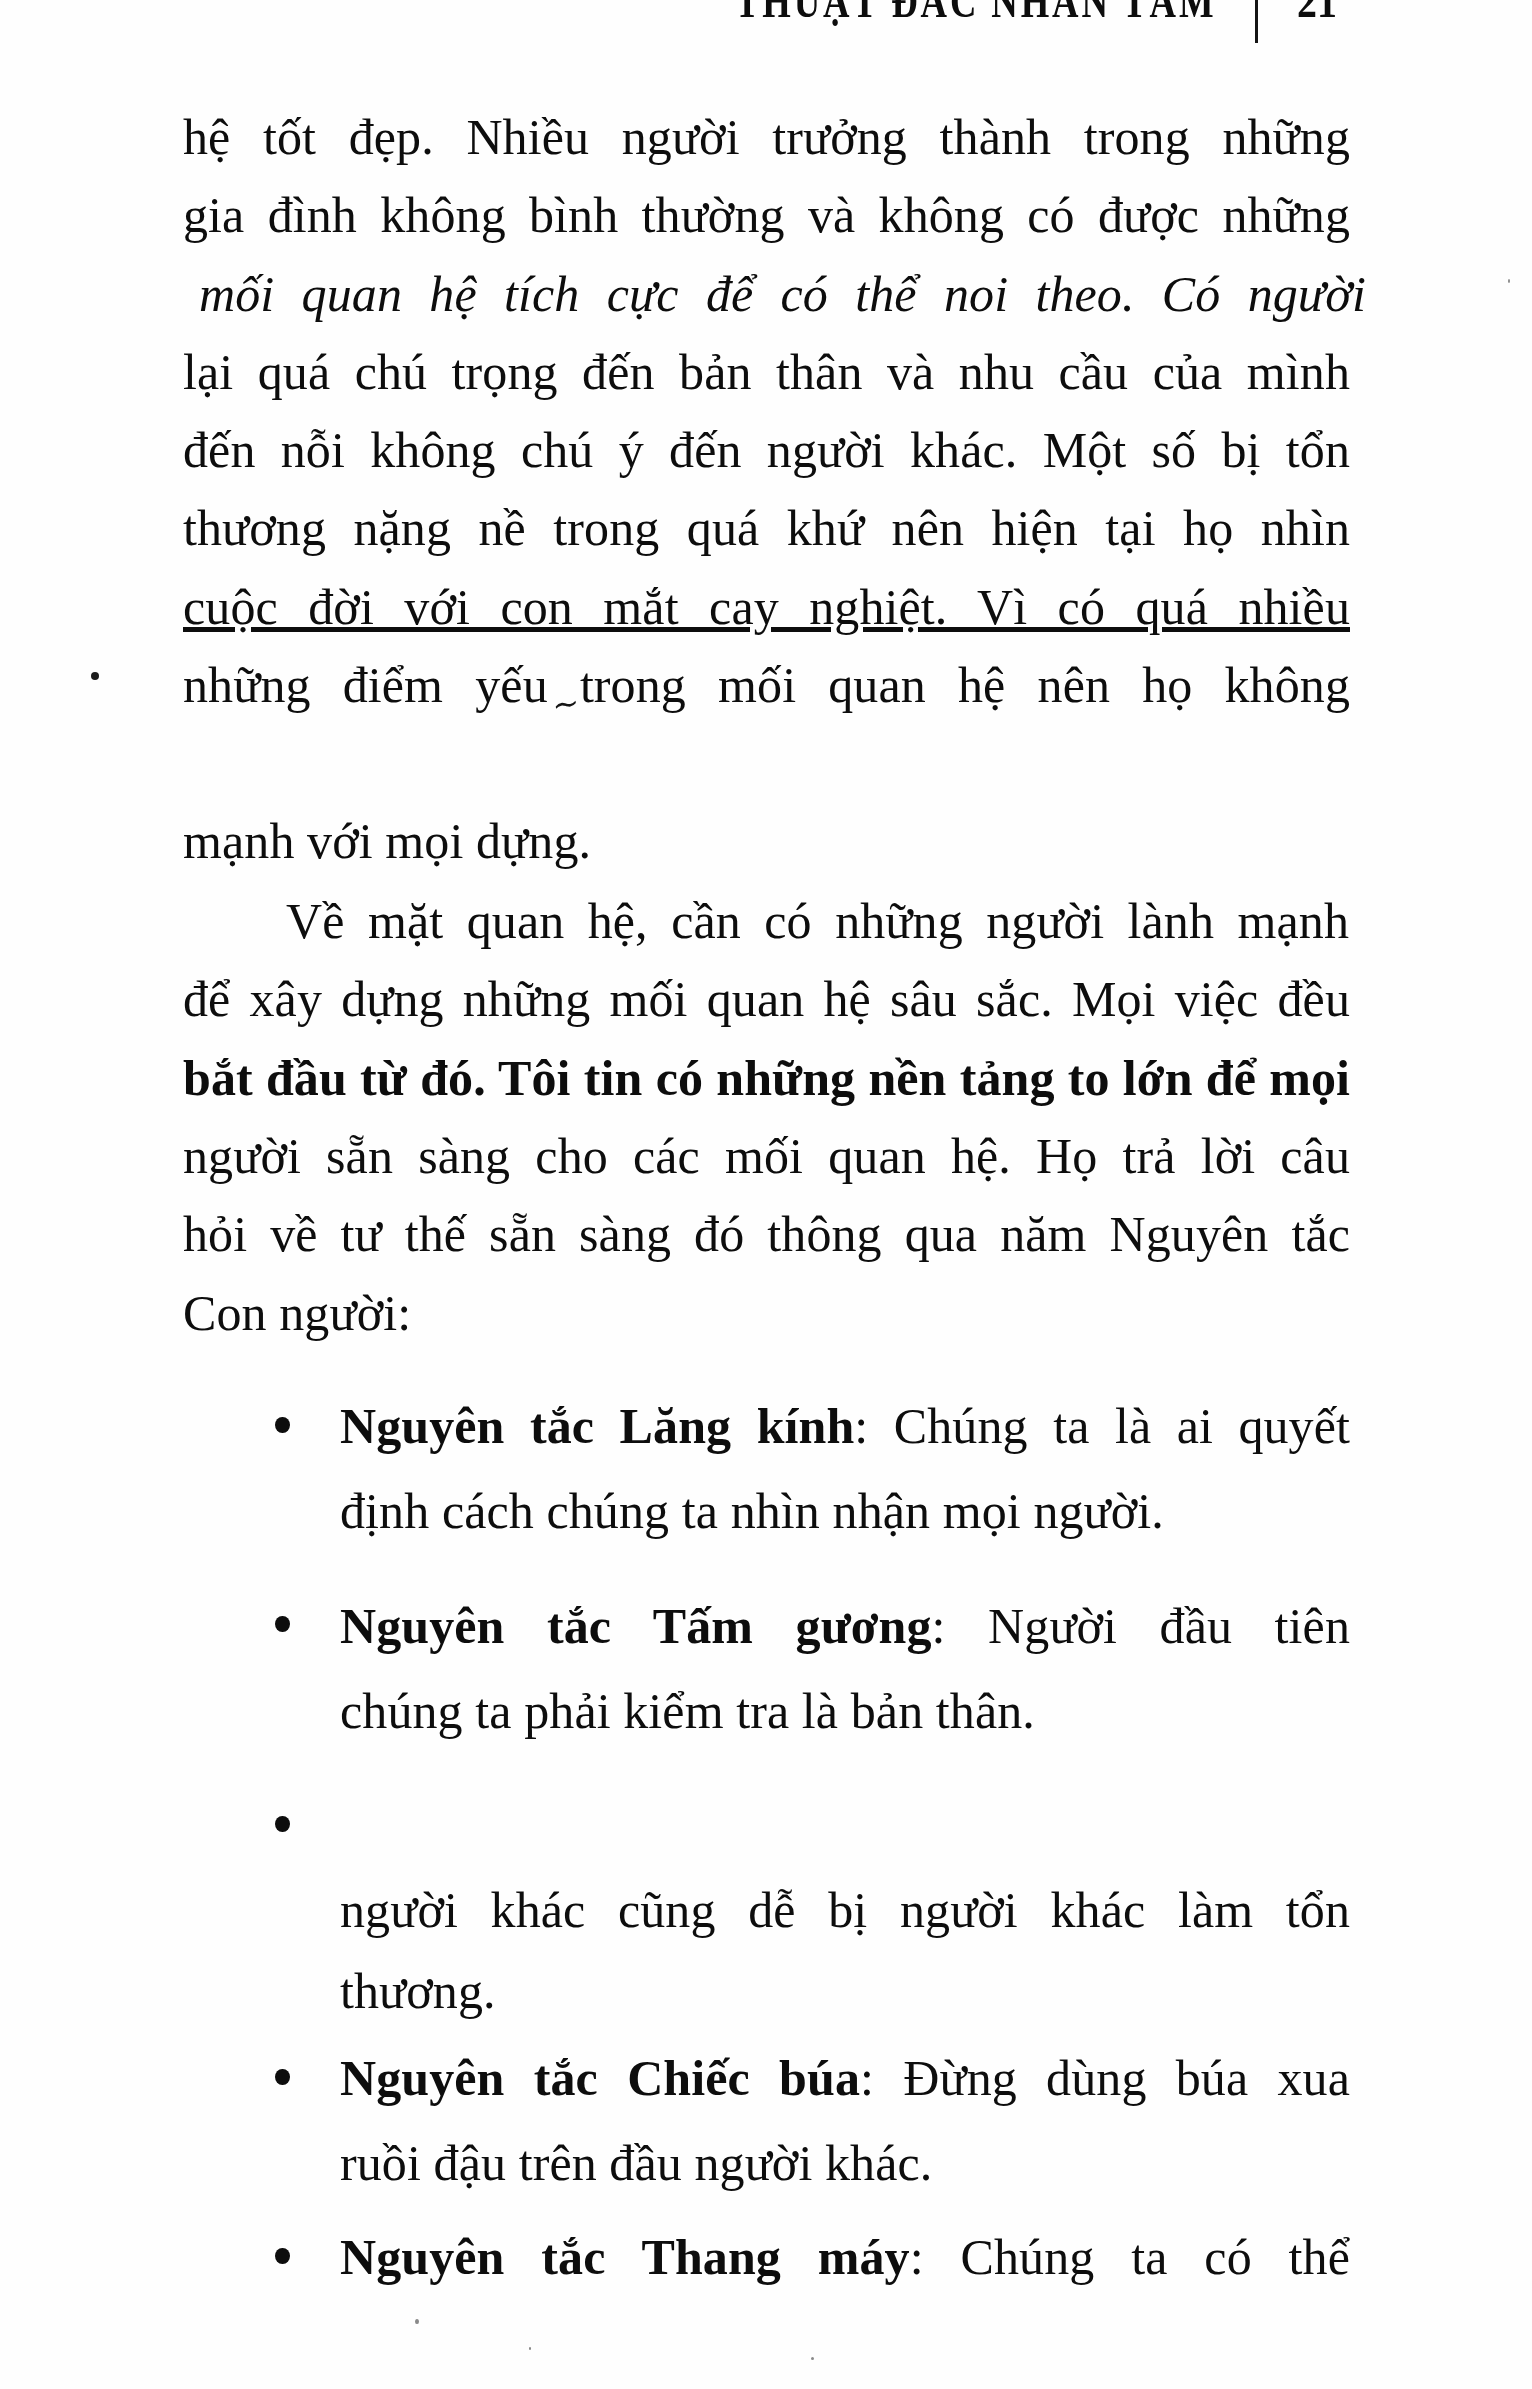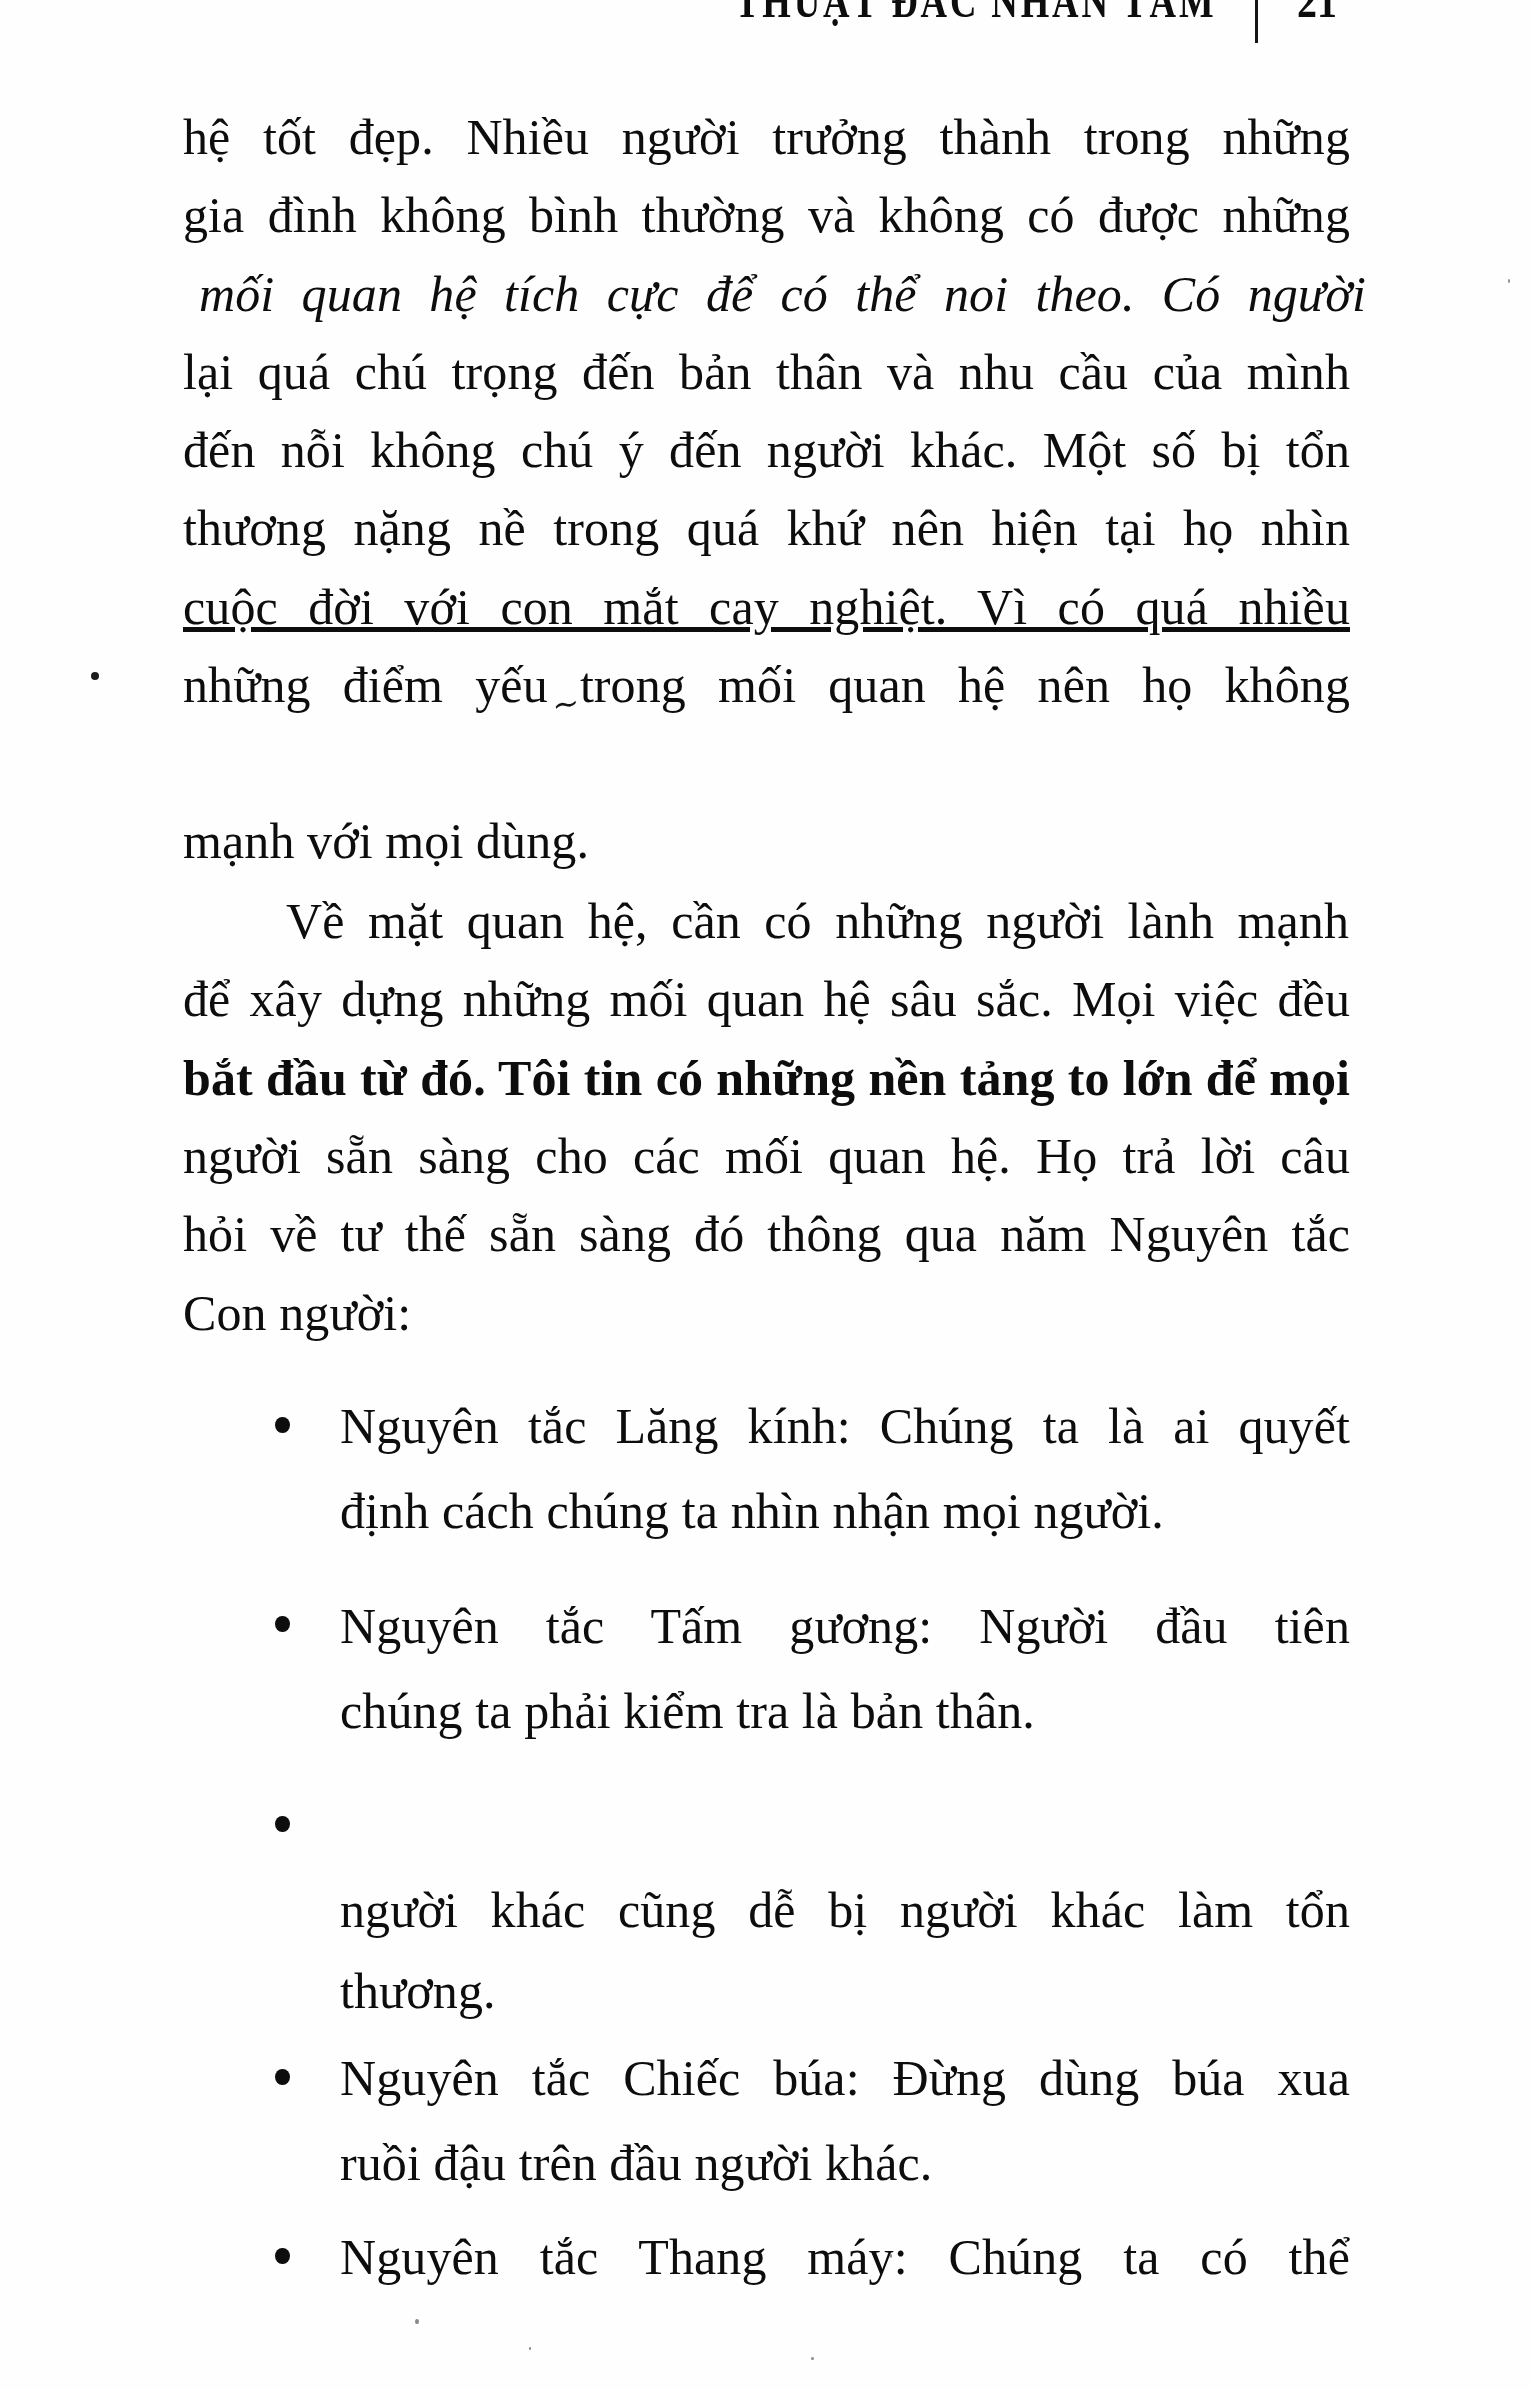--- a/index.html
+++ b/index.html
@@ -24,21 +24,21 @@
   
   .bline{
     position:absolute;
     font-size:50px;
     font-weight:500;
     line-height:1.1;
     letter-spacing:0.1px;
     white-space:normal;
   }
   .just{text-align:justify;text-align-last:justify;}
-  .blabel{font-weight:400;}
+  .blabel{font-weight:700;}
   .bullet-dot{position:absolute;width:14.8px;height:16.2px;border-radius:50%;background:#0d0d0d;}
   
   .margin-dot{position:absolute;left:91px;top:672px;width:8.1px;height:8.1px;border-radius:50%;background:#1c1c1c;}
   .squiggle{position:absolute;left:552px;top:688px;font-size:32.5px;color:#151515;transform:rotate(-8deg);line-height:1;}
   .speck{position:absolute;border-radius:50%;background:#8a8a8a;}
   .sp1{left:415px;top:2319px;width:3.7px;height:5.2px;}
   .sp2{left:529px;top:2347px;width:2.2px;height:3px;}
   .sp3{left:811px;top:2357px;width:3px;height:3px;}
   .sp4{left:890px;top:2254px;width:2.2px;height:3.7px;}
   .sp5{left:1508px;top:279px;width:2.2px;height:4.4px;}
@@ -63,21 +63,21 @@
   <div class="speck sp5"></div>
 
 <div class="bline just" style="top: 110px; left: 183px; width: 1167px;">hệ tốt đẹp. Nhiều người trưởng thành trong những</div>
     <div class="bline just" style="top: 188px; left: 183px; width: 1167px;">gia đình không bình thường và không có được những</div>
     <div class="bline just" style="top: 267px; left: 199px; width: 1167px; font-style: italic;">mối quan hệ tích cực để có thể noi theo. Có người</div>
     <div class="bline just" style="top: 345px; left: 183px; width: 1167px;">lại quá chú trọng đến bản thân và nhu cầu của mình</div>
     <div class="bline just" style="top: 423px; left: 183px; width: 1167px;">đến nỗi không chú ý đến người khác. Một số bị tổn</div>
     <div class="bline just" style="top: 501px; left: 183px; width: 1167px;">thương nặng nề trong quá khứ nên hiện tại họ nhìn</div>
     <div class="bline just" style="top: 580px; left: 183px; width: 1167px; text-decoration: underline;">cuộc đời với con mắt cay nghiệt. Vì có quá nhiều</div>
     <div class="bline just" style="top: 658px; left: 183px; width: 1167px;">những điểm yếu trong mối quan hệ nên họ không</div>
-    <div class="bline" style="top: 814px; left: 183px; width: 1167px;">mạnh với mọi dùng.</div>
+    <div class="bline" style="top: 814px; left: 183px; width: 1167px;">mạnh với mọi dựng.</div>
     <div class="bline just" style="top: 894px; left: 286px; width: 1063px;">Về mặt quan hệ, cần có những người lành mạnh</div>
     <div class="bline just" style="top: 972px; left: 183px; width: 1167px;">để xây dựng những mối quan hệ sâu sắc. Mọi việc đều</div>
     <div class="bline just" style="top: 1051px; left: 183px; width: 1167px; font-weight: bold;">bắt đầu từ đó. Tôi tin có những nền tảng to lớn để mọi</div>
     <div class="bline just" style="top: 1129px; left: 183px; width: 1167px;">người sẵn sàng cho các mối quan hệ. Họ trả lời câu</div>
     <div class="bline just" style="top: 1207px; left: 183px; width: 1167px;">hỏi về tư thế sẵn sàng đó thông qua năm Nguyên tắc</div>
     <div class="bline" style="top: 1286px; left: 183px; width: 1167px;">Con người:</div>
     <div class="bullet-dot" style="top: 1417px; left: 275px;"></div>
     <div class="bline just" style="top: 1399px; left: 340px; width: 1010px;"><span class="blabel">Nguyên tắc Lăng kính</span><span>: Chúng ta là ai quyết</span></div>
     <div class="bline" style="top: 1484px; left: 340px; width: 1010px;">định cách chúng ta nhìn nhận mọi người.</div>
     <div class="bullet-dot" style="top: 1616px; left: 275px;"></div>

